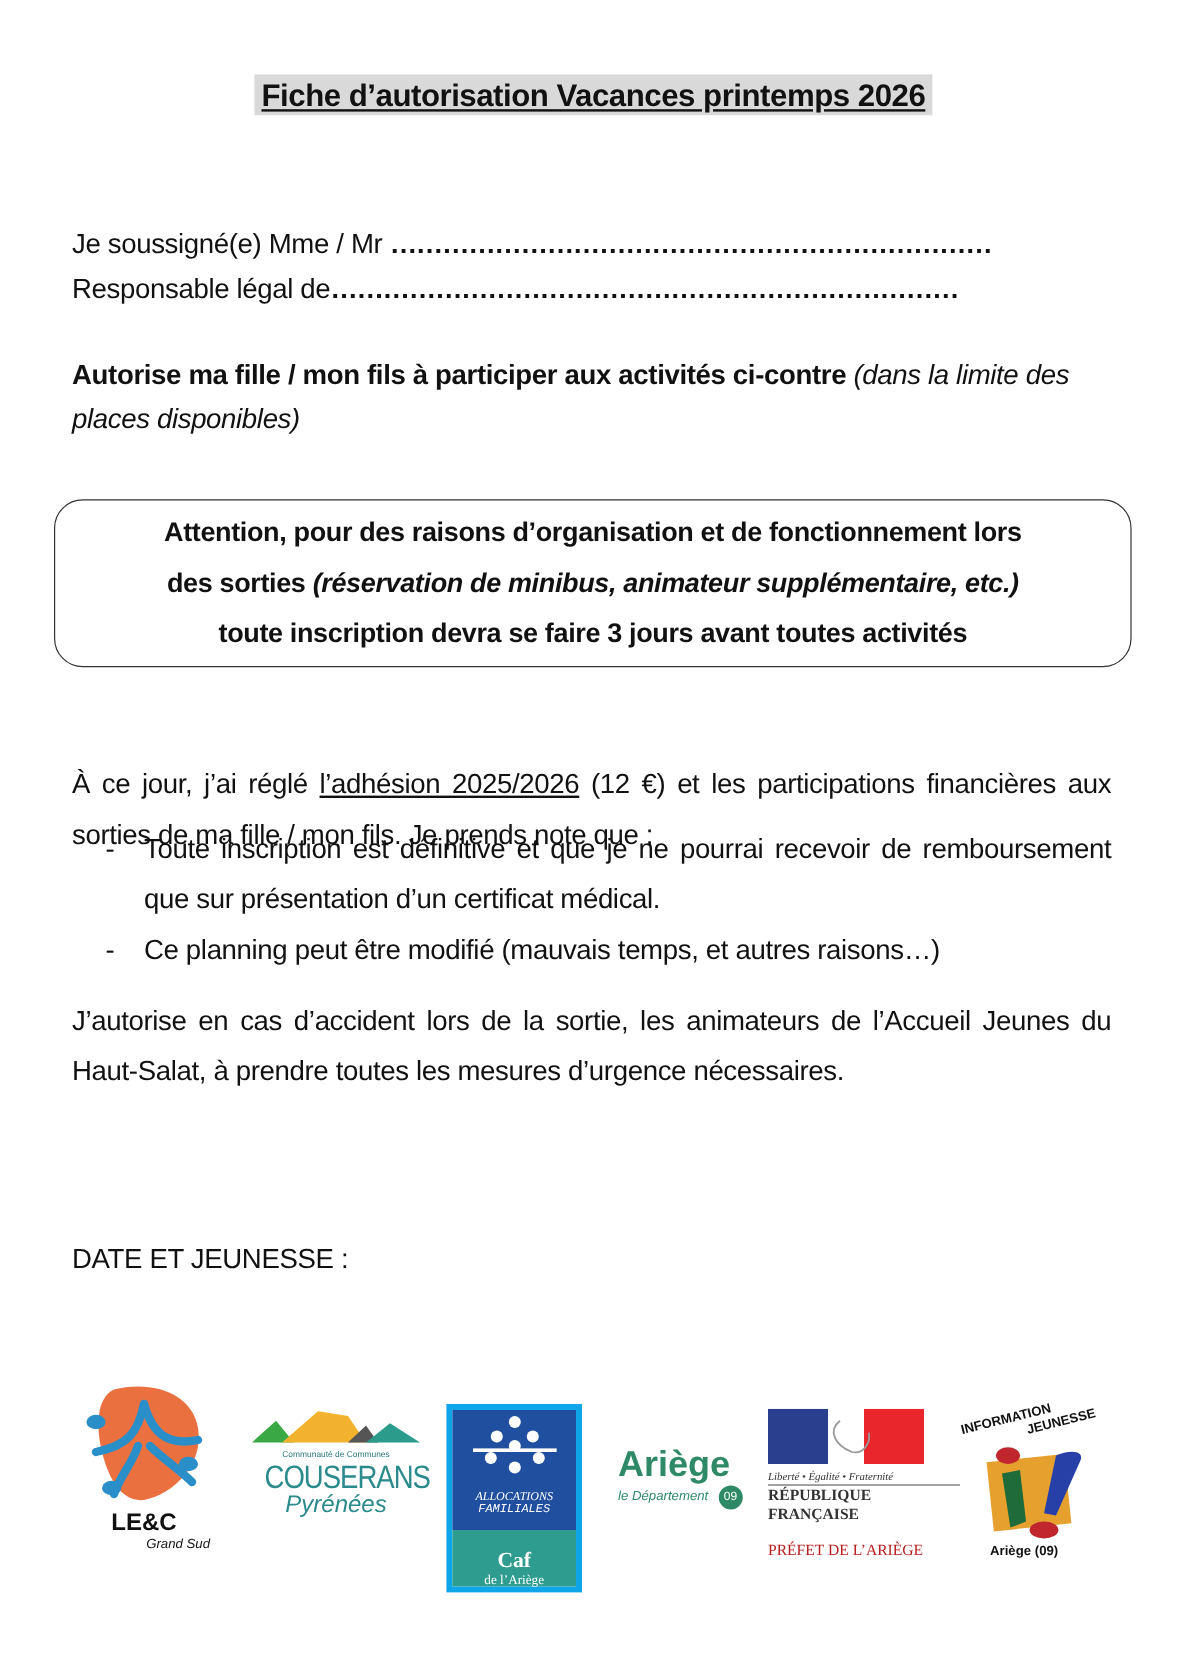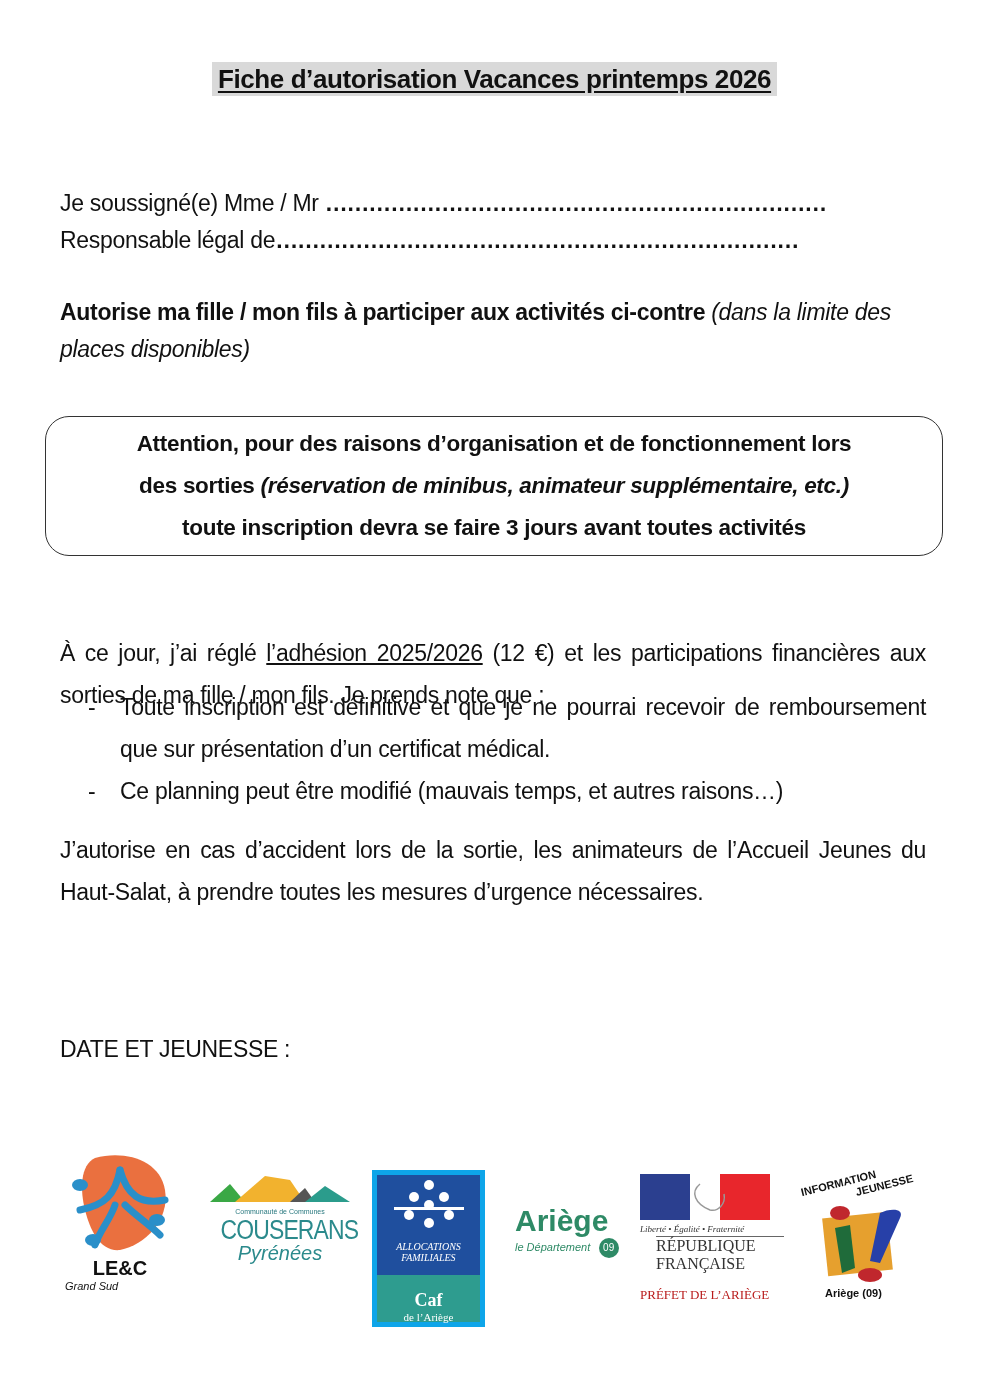--- a/index.html
+++ b/index.html
@@ -70,21 +70,21 @@
       <path d="M30 8 C60 0 95 10 100 40 C105 70 80 95 55 100 C35 102 25 80 20 60 C15 40 15 15 30 8 Z" fill="#e8602a" opacity="0.9"></path>
       <path d="M55 20 C50 45 40 55 15 60" stroke="#2a8fc9" stroke-width="7" fill="none" stroke-linecap="round"></path>
       <path d="M55 20 C62 45 75 55 100 50" stroke="#2a8fc9" stroke-width="7" fill="none" stroke-linecap="round"></path>
       <path d="M50 55 C45 70 35 80 30 95" stroke="#2a8fc9" stroke-width="7" fill="none" stroke-linecap="round"></path>
       <path d="M60 55 C70 65 85 75 95 85" stroke="#2a8fc9" stroke-width="7" fill="none" stroke-linecap="round"></path>
       <ellipse cx="15" cy="35" rx="8" ry="6" fill="#2a8fc9"></ellipse>
       <ellipse cx="92" cy="70" rx="8" ry="6" fill="#2a8fc9"></ellipse>
       <ellipse cx="28" cy="90" rx="8" ry="6" fill="#2a8fc9"></ellipse>
     </svg>
     <div style="text-align:center; font-weight:bold; font-size:20px; margin-top:-2px;">LE&amp;C</div>
-    <div style="text-align:left; font-style:italic; font-size:11px;">Grand Sud</div>
+    <div style="text-align:right; font-style:italic; font-size:11px;">Grand Sud</div>
   </div>
 
   <div class="logo" style="left:150px; top:22px; width:140px; height:130px;">
     <svg width="140" height="32" viewBox="0 0 140 32">
       <polygon points="0,30 20,12 35,30" fill="#3aa845"></polygon>
       <polygon points="25,30 55,4 80,8 95,30" fill="#f2b22e"></polygon>
       <polygon points="80,30 95,16 105,30" fill="#555"></polygon>
       <polygon points="95,30 115,14 140,30" fill="#2b9c8c"></polygon>
     </svg>
     <div style="font-size:7px; color:#2b7a80; text-align:center;">Communauté de Communes</div>
@@ -100,21 +100,21 @@
             <circle cx="20" cy="18" r="5"></circle>
             <circle cx="50" cy="18" r="5"></circle>
           <circle cx="35" cy="26" r="5"></circle>
             <circle cx="15" cy="36" r="5"></circle>
             <circle cx="55" cy="36" r="5"></circle>
             <circle cx="35" cy="44" r="5"></circle>
           <rect x="0" y="28" width="70" height="3"></rect>
         </g>
       </svg>
       <div style="font-size:10px; font-style:italic; font-family:'Liberation Serif',serif; line-height:11px;">ALLOCATIONS</div>
-      <div style="font-size:10px; font-style:italic; font-family:Liberation Serif, serif; line-height:11px;">FAMILIALES</div>
+      <div style="font-size:10px; font-style:italic; font-family:Liberation Mono, monospace; line-height:11px;">FAMILIALES</div>
     </div>
     <div style="background:#2e9c8f; height:47px; color:#fff; text-align:center; font-family:'Liberation Serif',serif;">
       <div style="font-size:18px; font-weight:bold; line-height:22px; padding-top:14px;">Caf</div>
       <div style="font-size:11px;">de l’Ariège</div>
     </div>
   </div>
 
   <div class="logo" style="left:455px; top:55px; width:110px; height:60px;">
     <div style="font-size:30px; font-weight:bold; color:#2e8a66; line-height:32px;">Ariège</div>
     <div style="font-size:11px; font-style:italic; color:#2e8a66; display:inline-block;">le Département</div>
@@ -122,21 +122,21 @@
   </div>
 
   <div class="logo" style="left:580px; top:24px; width:160px; height:120px; text-align:left; font-family:'Liberation Serif',serif;">
     <svg width="130" height="46" viewBox="0 0 130 46">
       <rect x="0" y="0" width="50" height="46" fill="#2b3f8f"></rect>
       <rect x="50" y="0" width="30" height="46" fill="#ffffff"></rect>
       <rect x="80" y="0" width="50" height="46" fill="#e8262c"></rect>
       <path d="M60 10 C50 18 55 30 70 36 C78 38 86 30 84 20" fill="none" stroke="#999" stroke-width="1.5"></path>
     </svg>
     <div style="font-size:9px; font-style:italic; color:#333;">Liberté • Égalité • Fraternité</div>
-    <div style="font-size:16px; color:#333; border-top:1px solid #666; margin:2px 16px 0;">RÉPUBLIQUE FRANÇAISE</div>
+    <div style="font-size:13px; color:#333; border-top:1px solid #666; margin:2px 0 0;font-weight:bold;">RÉPUBLIQUE FRANÇAISE</div>
     <div style="font-size:13px; color:#b91c1c; margin-top:14px;">PRÉFET DE L’ARIÈGE</div>
   </div>
 
   <div class="logo" style="left:740px; top:15px; width:130px; height:140px;">
     <div style="transform:rotate(-14deg); font-weight:bold; font-size:11px; position:absolute; left:0; top:12px;">INFORMATION</div>
     <div style="transform:rotate(-14deg); font-weight:bold; font-size:11px; position:absolute; left:55px; top:14px;">JEUNESSE</div>
     <svg width="90" height="80" viewBox="0 0 90 80" style="position:absolute; left:20px; top:38px;">
       <rect x="5" y="12" width="65" height="58" fill="#e6a02e" transform="rotate(-6 37 41)"></rect>
       <path d="M15 25 L30 22 L35 65 L22 70 Z" fill="#1f6b3a"></path>
       <ellipse cx="20" cy="10" rx="10" ry="7" fill="#c0272d"></ellipse>

